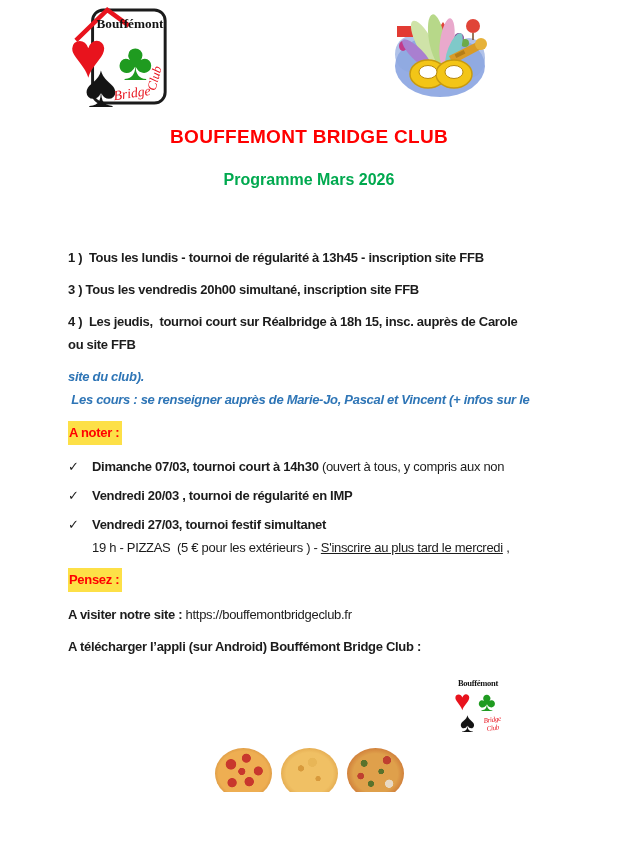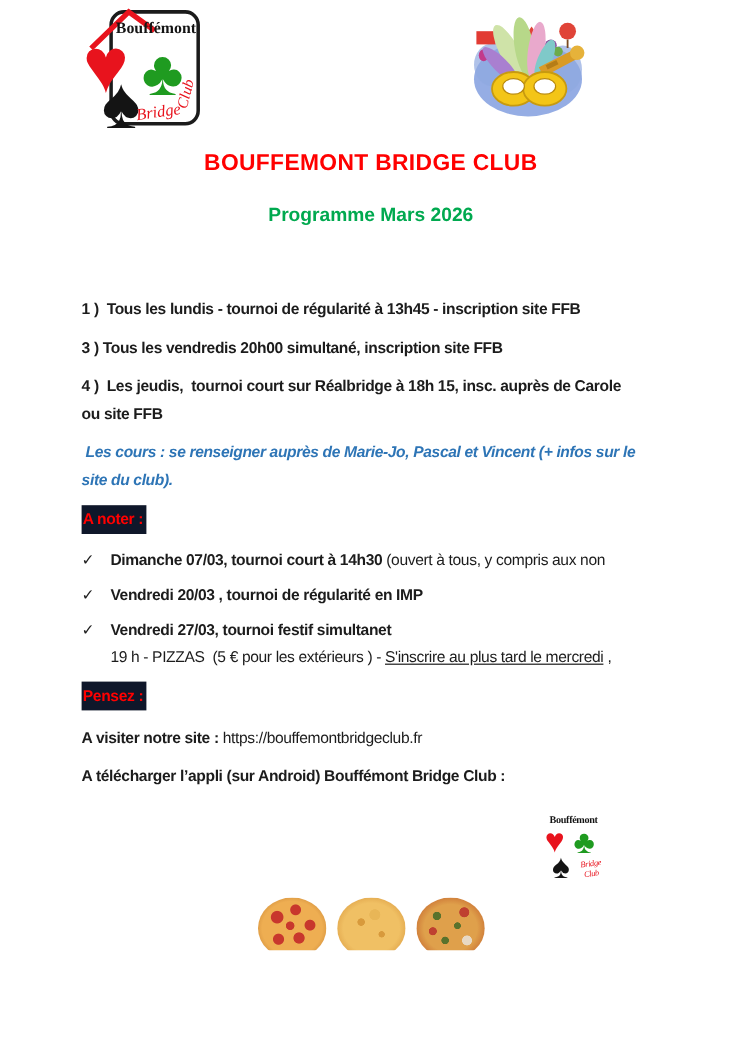--- a/index.html
+++ b/index.html
@@ -23,21 +23,21 @@
   .content {
     position:absolute; left:68px; top:222px; width:520px;
     font-size:13px; letter-spacing:-0.3px; line-height:23px;margin-top:24px;
   }
   .pline { margin:0; white-space:pre-wrap; }
   .para  { margin:0 0 9px; }
   .b     { font-weight:bold; }
   .bold-para { font-weight:bold; }
   .courses { color:#2e75b6; font-style:italic; font-weight:600; margin-bottom:7px; }
   .hl-label {
-    display:inline-block; background:#0f172a; color:#ff0000; font-weight:bold;
+    display:inline-block; background:#fde047; color:#ff0000; font-weight:bold;
     padding:0 3px 1px 1px; margin:3px 0 8px;
   }
   .checklist { margin:2px 0 0; }
   .check-item { display:flex; margin:0 0 6px; }
   .check-item .mark { width:24px; flex:0 0 24px; font-weight:normal; }
   .check-body { flex:1; }
   .u { text-decoration:underline; }
   .links-para { margin:3px 0 9px; }
   
   .app-logo { position:absolute; left:386px; top:430px; width:54px; height:60px; }
@@ -150,22 +150,22 @@
     </div>
     <div class="para bold-para">
       <p class="pline">3 ) Tous les vendredis 20h00 simultané, inscription site FFB</p>
     </div>
     <div class="para bold-para">
       <p class="pline">4 )  Les jeudis,  tournoi court sur Réalbridge à 18h 15, insc. auprès de Carole</p>
       <p class="pline">ou site FFB</p>
     </div>
 
     <div class="para courses">
+      <p class="pline">site du club).</p>
       <p class="pline"> Les cours : se renseigner auprès de Marie-Jo, Pascal et Vincent (+ infos sur le</p>
-      <p class="pline">site du club).</p>
     </div>
 
     <div>
       <span class="hl-label">A noter :</span>
     </div>
 
     <div class="checklist">
       <div class="check-item">
         <span class="mark">✓</span>
         <div class="check-body">

